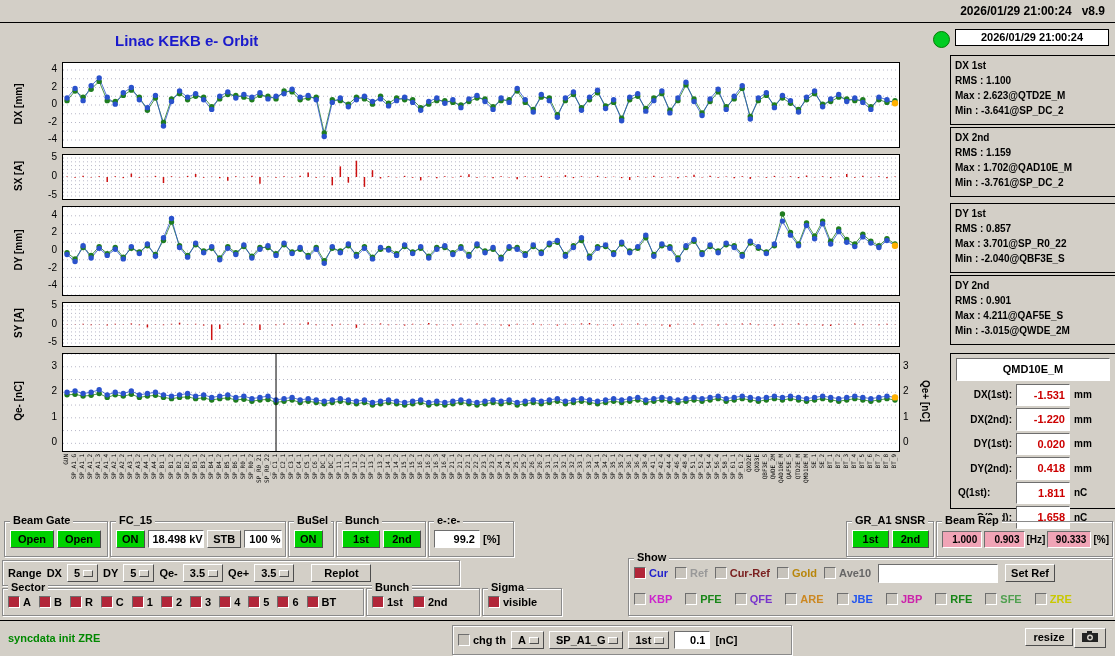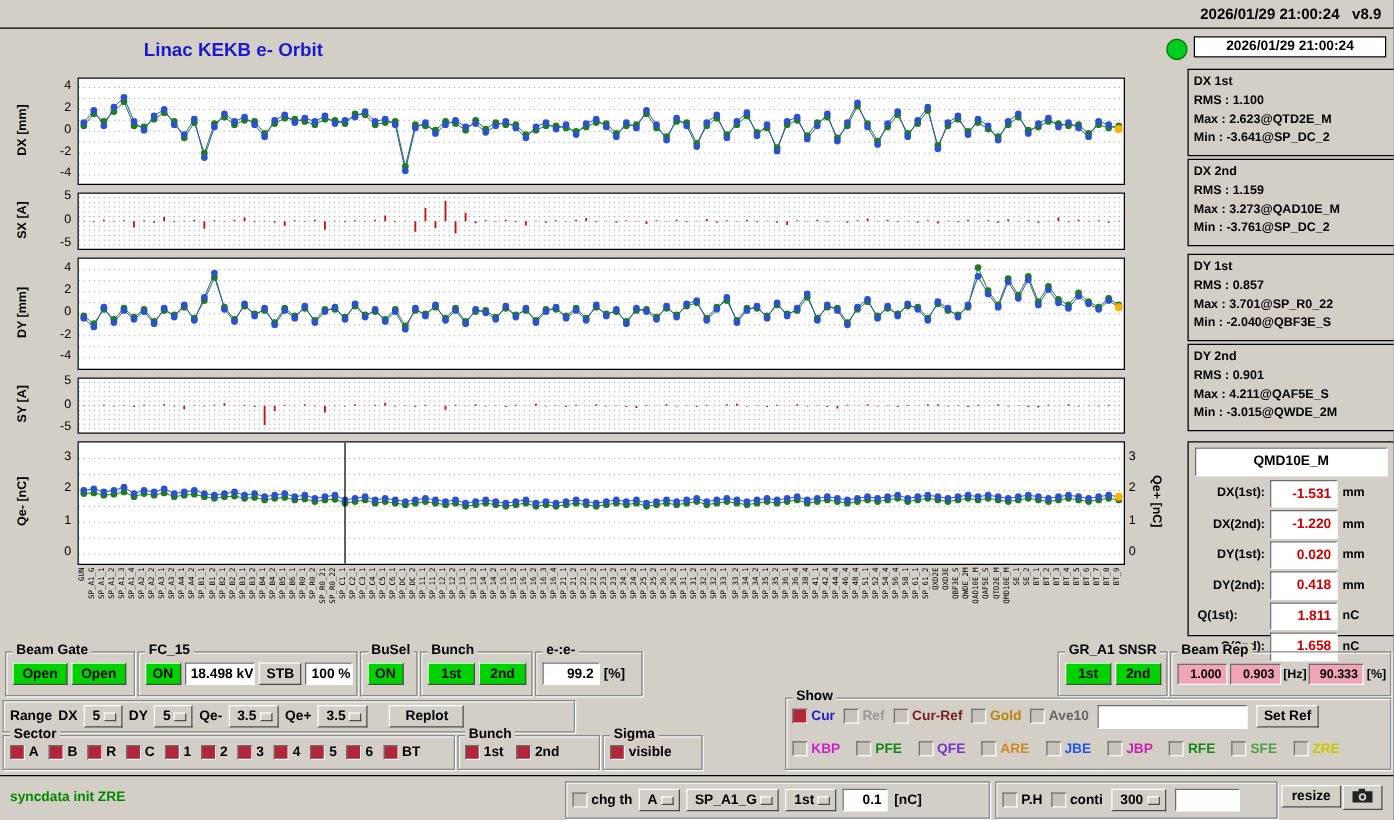--- a/index.html
+++ b/index.html
@@ -71,21 +71,21 @@
 
   <div class="statbox" style="top:55px;height:64px;">
     <div>DX 1st</div>
     <div>RMS : 1.100</div>
     <div>Max : 2.623@QTD2E_M</div>
     <div>Min : -3.641@SP_DC_2</div>
   </div>
   <div class="statbox" style="top:127px;height:64px;">
     <div>DX 2nd</div>
     <div>RMS : 1.159</div>
-    <div>Max : 3.273@QAD10E_M</div>
+    <div>Max : 1.702@QAD10E_M</div>
     <div>Min : -3.761@SP_DC_2</div>
   </div>
   <div class="statbox" style="top:203px;height:64px;">
     <div>DY 1st</div>
     <div>RMS : 0.857</div>
     <div>Max : 3.701@SP_R0_22</div>
     <div>Min : -2.040@QBF3E_S</div>
   </div>
   <div class="statbox" style="top:275px;height:64px;">
     <div>DY 2nd</div>
@@ -1409,34 +1409,20 @@
             <span class="lbl">chg th</span>
           </span>
         <span class="dd">A</span>
         <span class="dd">SP_A1_G</span>
         <span class="dd">1st</span>
         <input class="vbox" style="width: 26px; height: 12px;" value="0.1">
         <span class="lbl">[nC]</span>
       </div>
     </div>
 
-    <div class="gbox" style="left:796px;top:4px;width:224px;height:28px;">
-      <div class="gc" style="gap:7px;">
-        <span class="pair">
-            <span class="cb"></span>
-            <span class="lbl">P.H</span>
-          </span>
-        <span class="pair">
-            <span class="cb"></span>
-            <span class="lbl">conti</span>
-          </span>
-        <span class="dd">300</span>
-        <input class="vbox" style="width: 42px; height: 12px;">
-      </div>
-    </div>
 
     <span class="btn abs" style="left:1025px;top:7px;width:36px;">resize</span>
     <span class="btn abs" style="left:1074px;top:7px;width:26px;height:16px;padding:1px 2px;">
       <svg width="18" height="13" viewBox="0 0 18 13">
         <rect x="1" y="3" width="16" height="9" fill="#222"></rect>
         <rect x="6" y="1" width="5" height="3" fill="#222"></rect>
         <circle cx="9" cy="7.5" r="3" fill="#d3cfc7"></circle>
         <circle cx="9" cy="7.5" r="1.5" fill="#222"></circle>
       </svg>
     </span>

